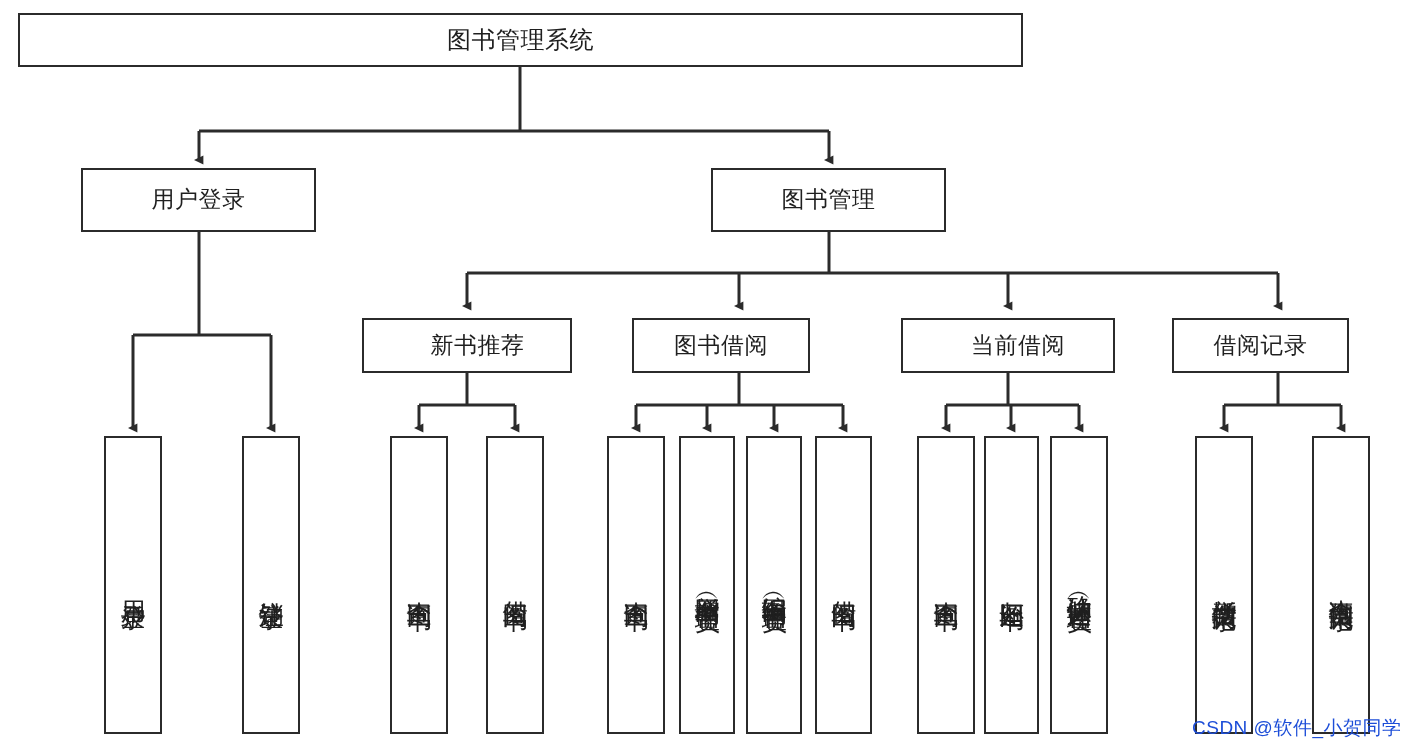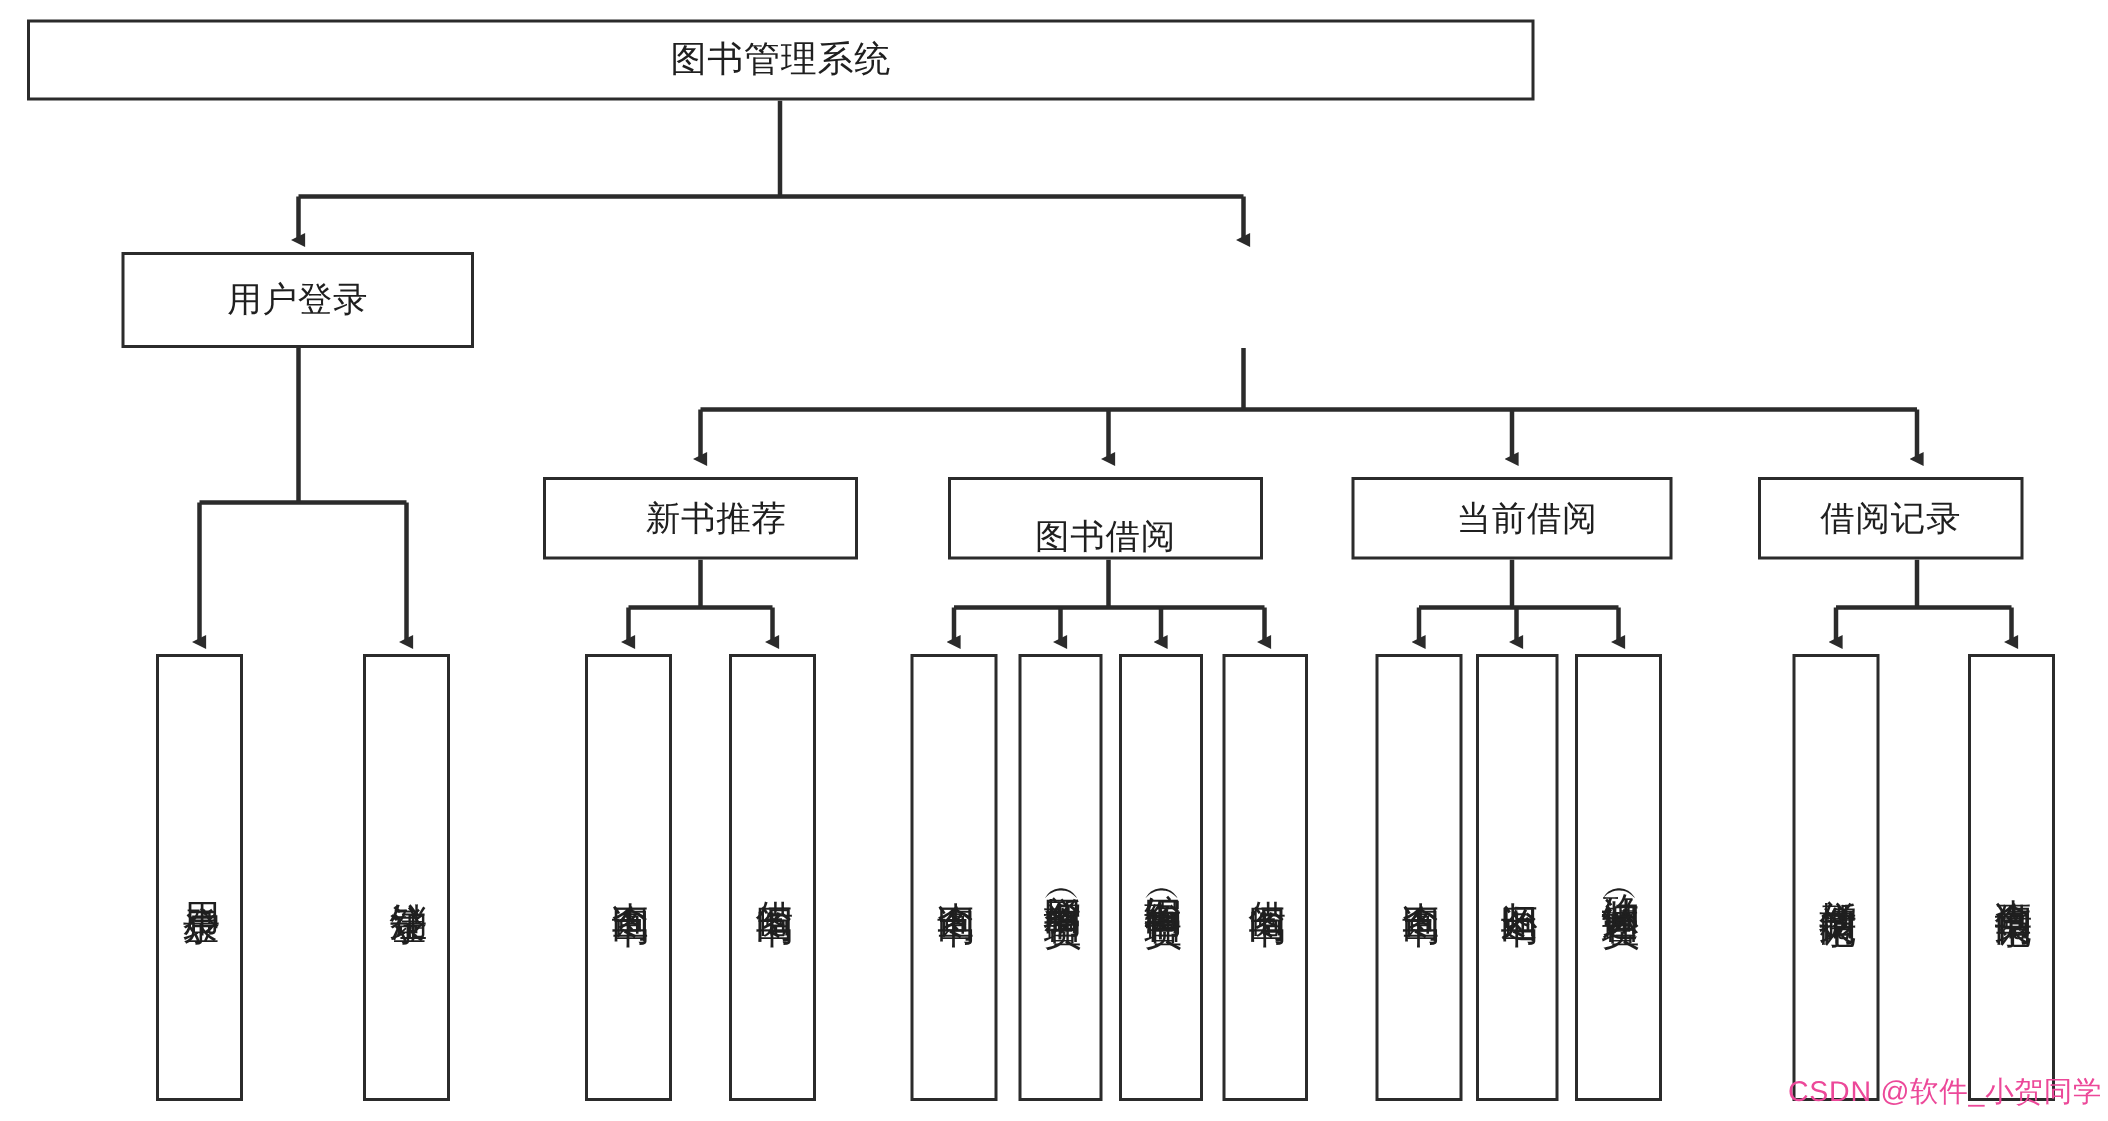--- a/index.html
+++ b/index.html
@@ -63,21 +63,21 @@
     text-orientation: upright;
     font-size: 25px;
     line-height: 1.02;
     letter-spacing: 2px;
     white-space: nowrap;
     max-height: 100%;
   }
   .watermark {
     position: absolute;
     font-size: 19px;
-    color: #ec4899;
+    color: #1d4ed8;
     white-space: nowrap;
     letter-spacing: 0.5px;
     user-select: none;
   }
 </style>
 </head>
 <body>
 
 <div id="canvas">
 
@@ -133,25 +133,28 @@
     </g>
   </svg>
 
   <div class="node horiz root" style="left:18px; top:13px; width:1005px; height:54px;">
     <span class="label">图书管理系统</span>
   </div>
 
   <div class="node horiz" style="left:81px; top:168px; width:235px; height:64px;">
     <span class="label">用户登录</span>
   </div>
+  <div class="node horiz" style="left:711px; top:168px; width:235px; height:64px;">
+    <span class="label">图书管理</span>
+  </div>
 
   <div class="node horiz" style="left:362px; top:318px; width:210px; height:55px;padding-left:21px;">
     <span class="label">新书推荐</span>
   </div>
-  <div class="node horiz" style="left:632px; top:318px; width:210px; height:55px;align-items:flex-end;">
+  <div class="node horiz" style="left:632px; top:318px; width:178px; height:55px;">
     <span class="label">图书借阅</span>
   </div>
   <div class="node horiz" style="left:901px; top:318px; width:214px; height:55px;padding-left:20px;">
     <span class="label">当前借阅</span>
   </div>
   <div class="node horiz" style="left:1172px; top:318px; width:177px; height:55px;">
     <span class="label">借阅记录</span>
   </div>
 
   <div class="node vert" style="left:104px; top:436px; width:58px; height:298px;">

